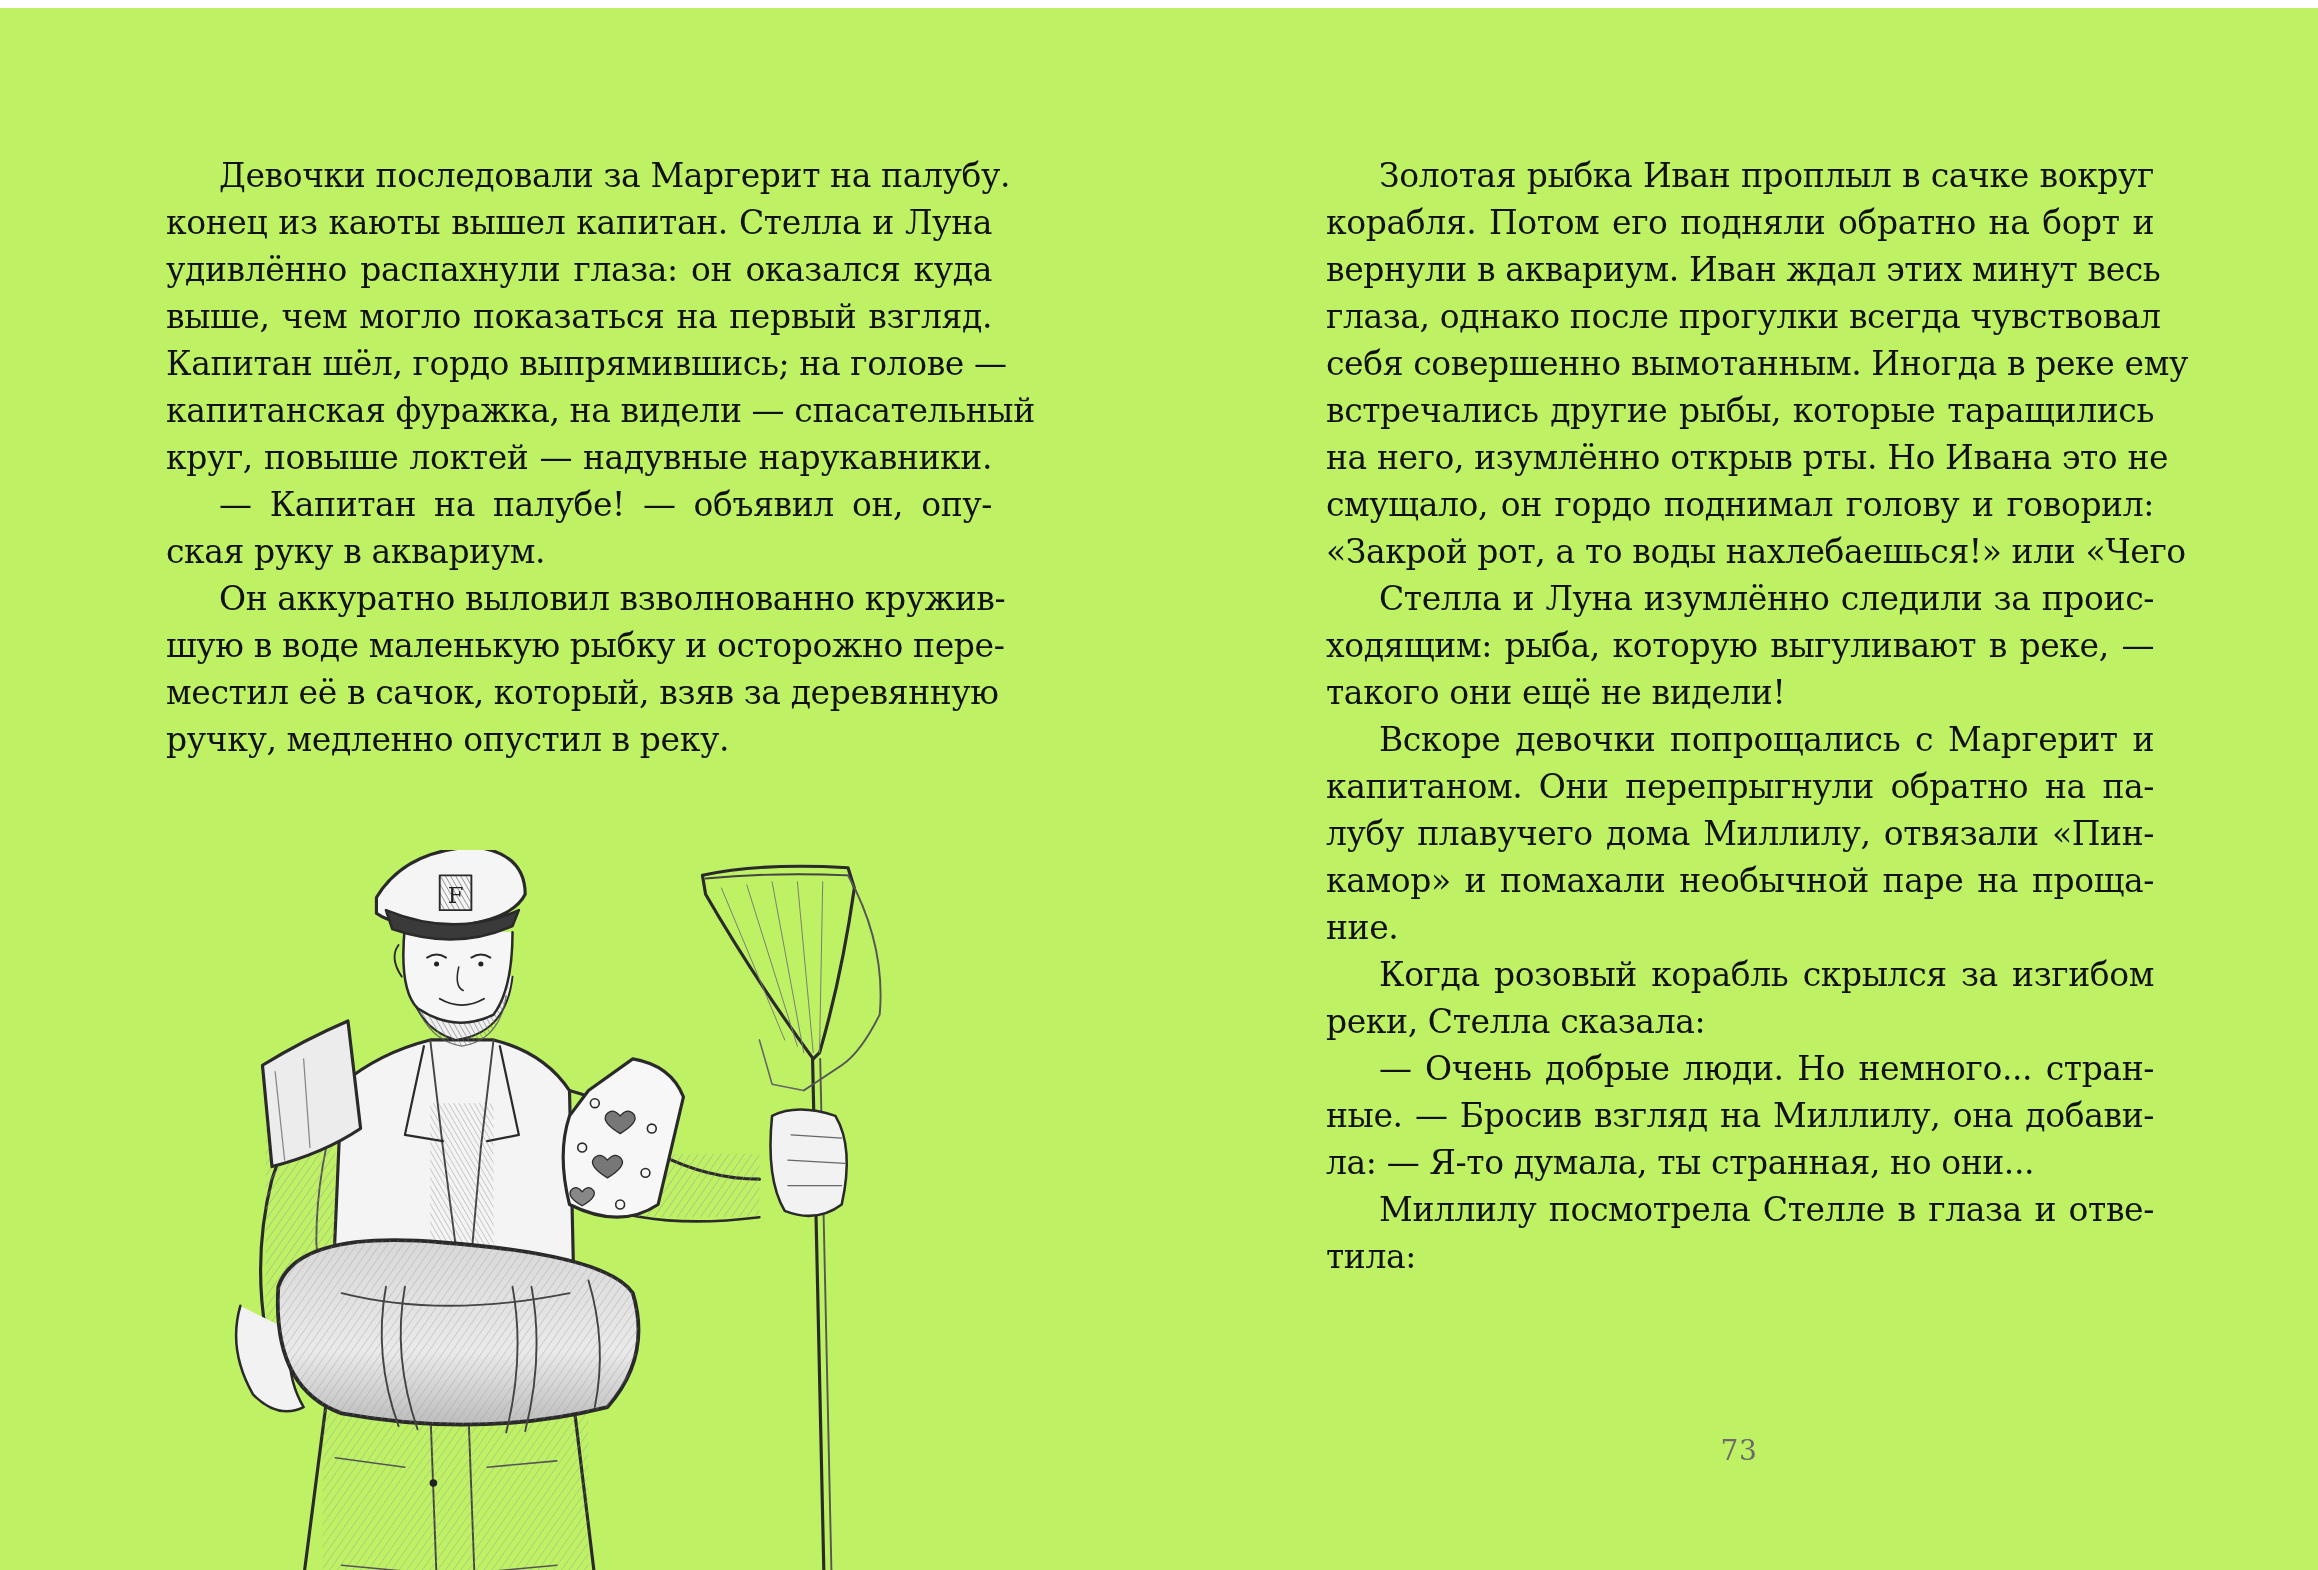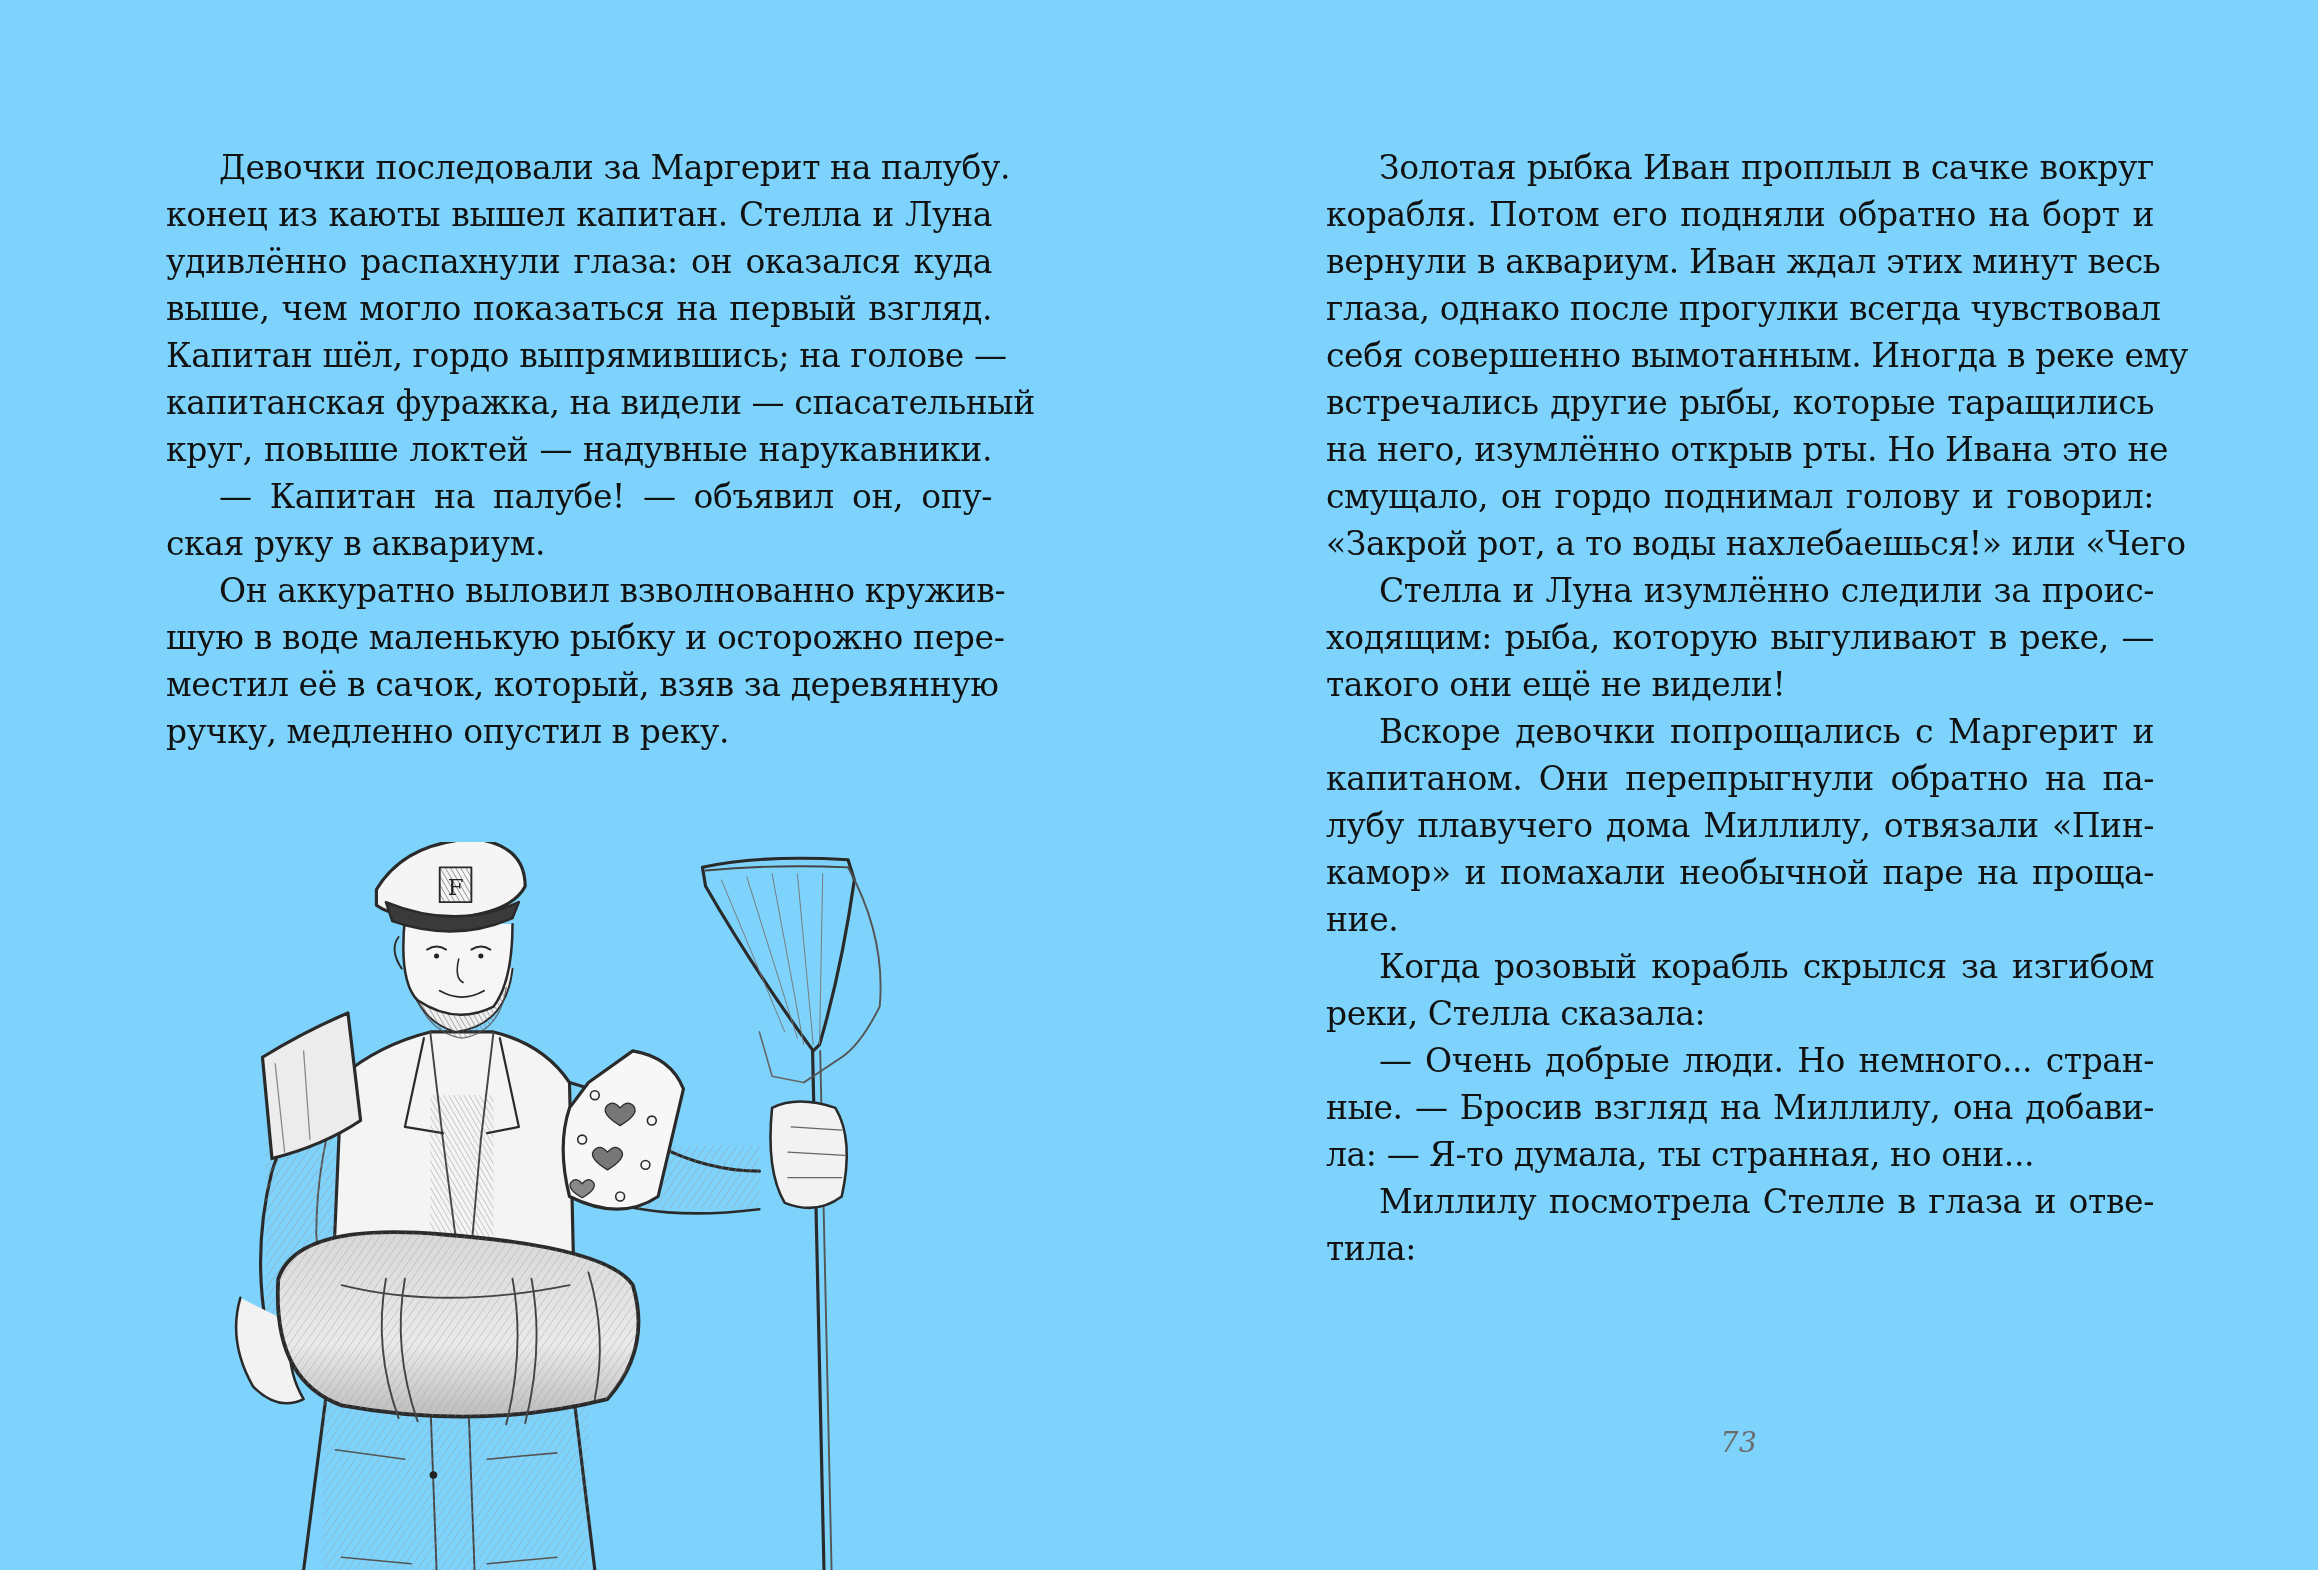--- a/index.html
+++ b/index.html
@@ -11,21 +11,22 @@
       width: 2319px;
       height: 1571px;
       position: relative;
       overflow: hidden;
       font-family: "DejaVu Serif", "Liberation Serif", serif;
       color: #111111;
     }
     .spread {
       position: absolute;
       inset: 0;
-      background: #7dd3fc;
+      background: #bef264;
+      margin-top: 8px;
     }
     .page {
       position: absolute;
       top: 0;
       height: 1571px;
     }
     .page-left  { left: 0; width: 1159px; }
     .page-right { left: 1159px; width: 1160px; }
 
     .text-col {
@@ -54,21 +55,20 @@
     .page-number {
       position: absolute;
       left: 558px;
       top: 1426px;
       width: 44px;
       text-align: center;
       font-family: "DejaVu Serif", "Liberation Serif", serif;
       font-size: 28px;
       color: #6b6b6b;
       letter-spacing: 0.6px;
-      font-style: italic;
     }
 
     .illustration {
       position: absolute;
       left: 215px;
       top: 842px;
       width: 709px;
       height: 728px;
     }
     .illustration svg { display: block; }

